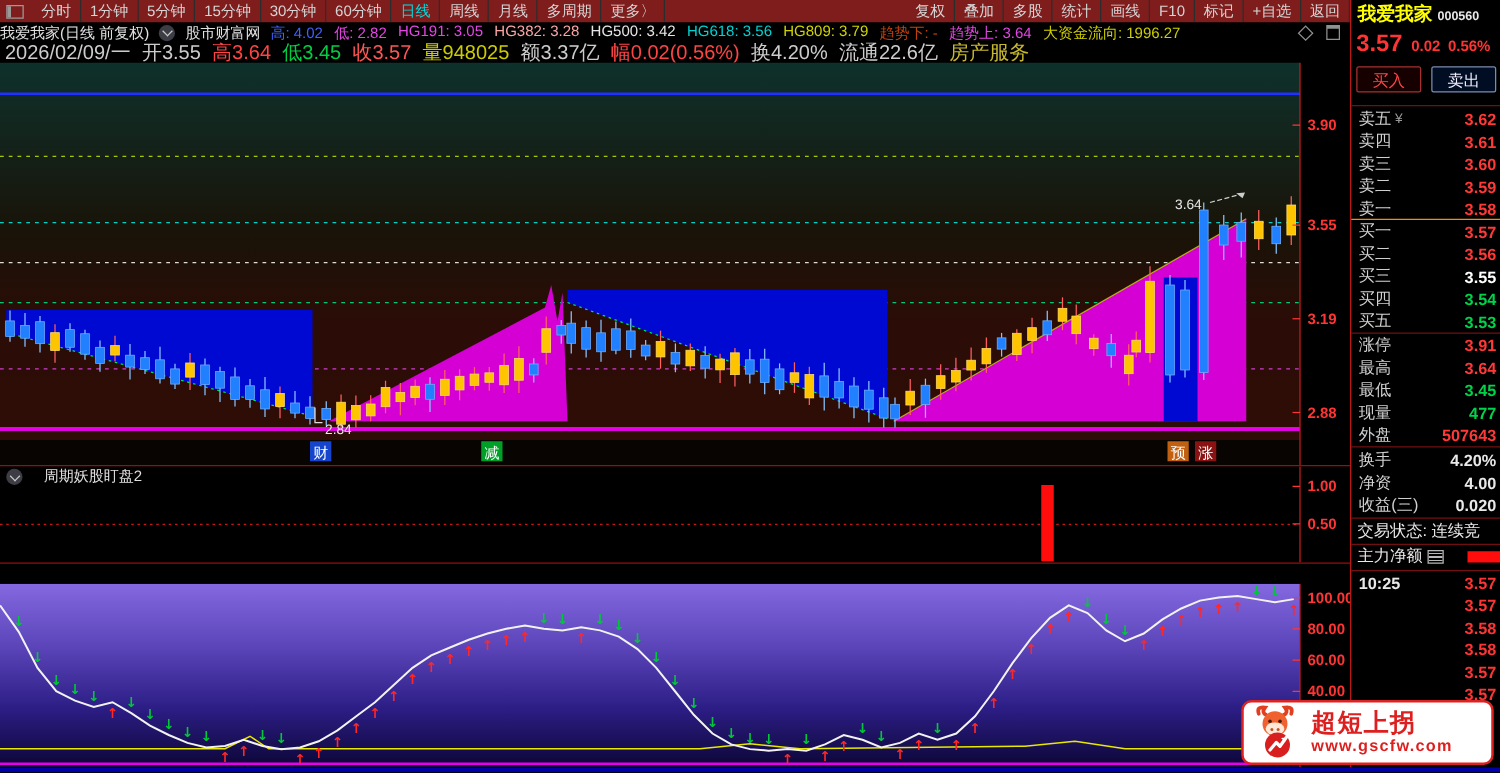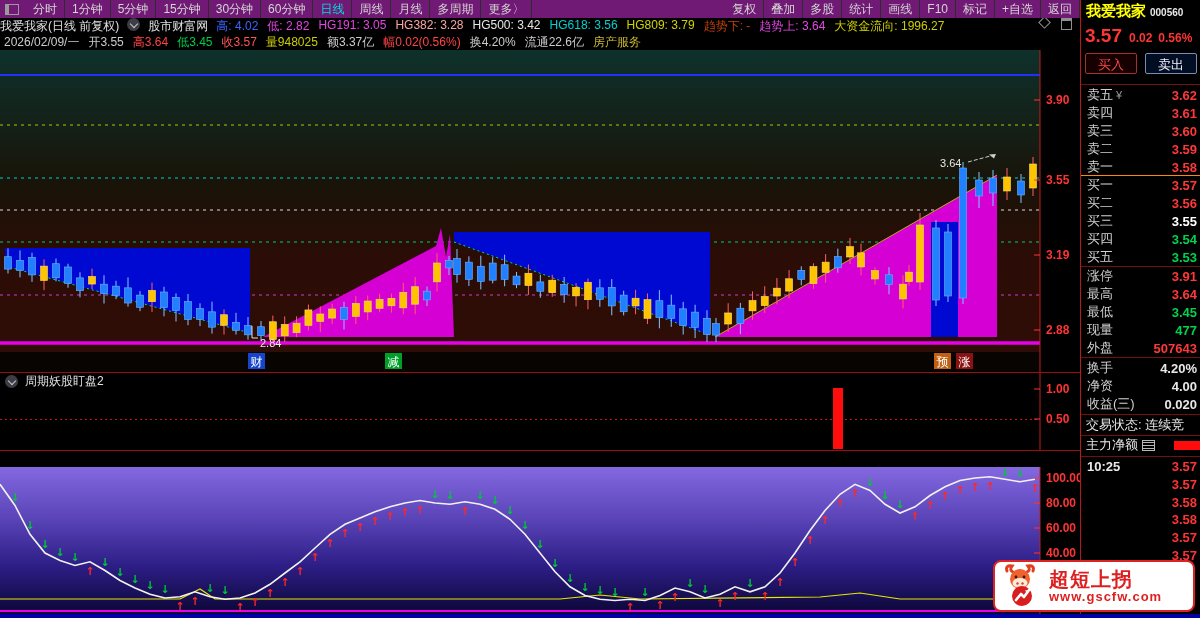--- a/index.html
+++ b/index.html
@@ -1,45 +1,45 @@
 <!DOCTYPE html>
 <html><head>
 <meta charset="utf-8">
 <style>
   html,body{margin:0;padding:0;background:#000;}
   #app{position:relative;width:1200px;height:618px;background:#000;overflow:hidden;
        font-family:"Liberation Sans",sans-serif;-webkit-font-smoothing:antialiased;}
   
-  .topbar{position:absolute;left:0;top:0;width:1080px;height:18px;background:#701a75;
+  .topbar{position:absolute;left:0;top:0;width:1080px;height:18px;background:#7f1d1d;
           display:flex;align-items:stretch;font-size:12px;color:#d5d5d5;white-space:nowrap;}
   .tb-item{padding:0 7px;line-height:18px;border-right:1px solid #2c2c2c;cursor:default;}
   .tb-item.active{color:#00dcdc;}
   .tb-sp{flex:1;}
   .win-ic{width:12px;height:9px;border:1px solid #9a9a9a;margin:4px 7px 0 5px;
           background:linear-gradient(90deg,#9a9a9a 3px,transparent 3px);}
   
   .titlerow{position:absolute;left:0;top:18px;width:1080px;height:16px;background:#000;
-            display:flex;font-size:12px;color:#e0e0e0;white-space:nowrap;overflow:hidden;}
+            display:flex;align-items:center;font-size:12px;color:#e0e0e0;white-space:nowrap;overflow:hidden;}
   .titlerow>span{margin-right:8px;}
   .inforow{position:absolute;left:0;top:34px;width:1080px;height:16px;background:#000;
-           display:flex;align-items:center;font-size:12px;white-space:nowrap;overflow:hidden;padding-left:4px;}
+           display:flex;align-items:center;font-size:16px;white-space:nowrap;overflow:hidden;padding-left:4px;}
   .inforow>span{margin-right:9px;}
   .chev{display:inline-block;width:13px;height:13px;border-radius:50%;background:#3d3d46;position:relative;flex:0 0 13px;}
   .chev::after{content:"";position:absolute;left:3.5px;top:2.5px;width:5px;height:5px;
                border-right:1.5px solid #c8c8c8;border-bottom:1.5px solid #c8c8c8;transform:rotate(45deg);}
   .mini-diamond{width:7px;height:7px;border:1px solid #909090;transform:rotate(45deg);margin-right:12px!important;}
   .mini-window{width:9px;height:8px;border:1px solid #909090;border-top:3px solid #909090;margin-right:8px!important;}
   .sp{flex:1;}
   
   .mainchart{position:absolute;left:0;top:50px;width:1080px;height:322px;}
   .hline{position:absolute;left:0;width:1080px;height:1px;background:#9c0d0d;z-index:5;}
   .panel2{position:absolute;left:0;top:373px;width:1080px;height:77px;}
   .panel3{position:absolute;left:0;top:451px;width:1080px;height:163px;}
   .phead{position:absolute;left:5px;top:1px;height:15px;display:flex;align-items:center;
-         font-size:12px;color:#e0e0e0;z-index:6;white-space:nowrap;}
+         font-size:12px;color:#e0e0e0;z-index:6;white-space:nowrap;gap:10px;}
   .phead>*{margin-right:7px;}
   svg{display:block;}
   
   .qpanel{position:absolute;left:1080px;top:0;width:120px;height:614px;background:#000;
           border-left:1px solid #b81818;box-sizing:border-box;color:#d8d8d8;font-size:13px;}
   .qname{position:absolute;left:5px;top:2px;width:112px;display:flex;align-items:baseline;white-space:nowrap;}
   .qname .nm{color:#ffff00;font-weight:bold;font-size:15px;margin-right:4px;}
   .qname .cd{color:#e8e8e8;font-size:10px;font-weight:bold;}
   .qprice{position:absolute;left:4px;top:25px;width:112px;display:flex;align-items:baseline;white-space:nowrap;color:#ff3434;}
   .qprice .p{font-size:19px;font-weight:bold;margin-right:7px;}

